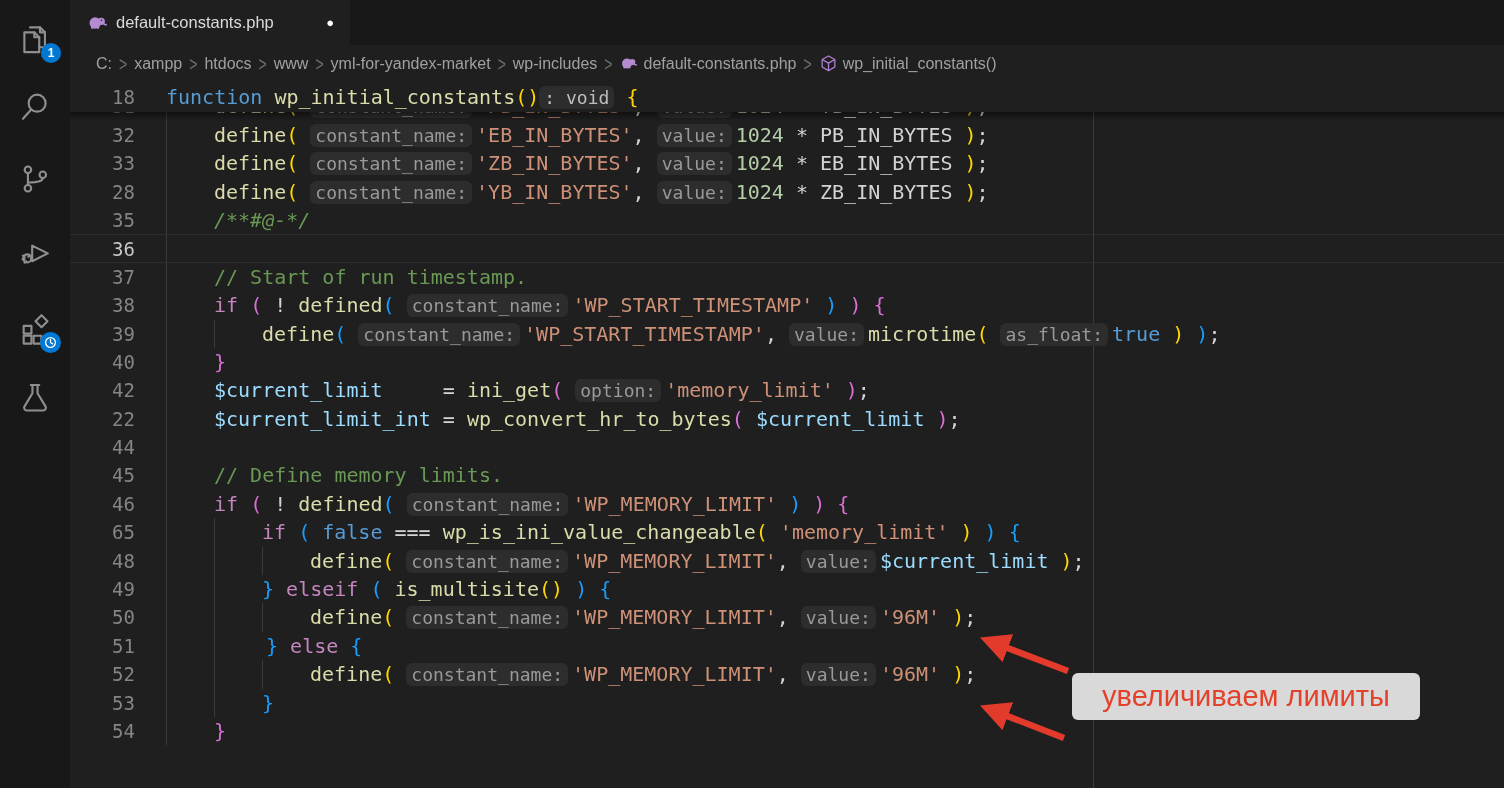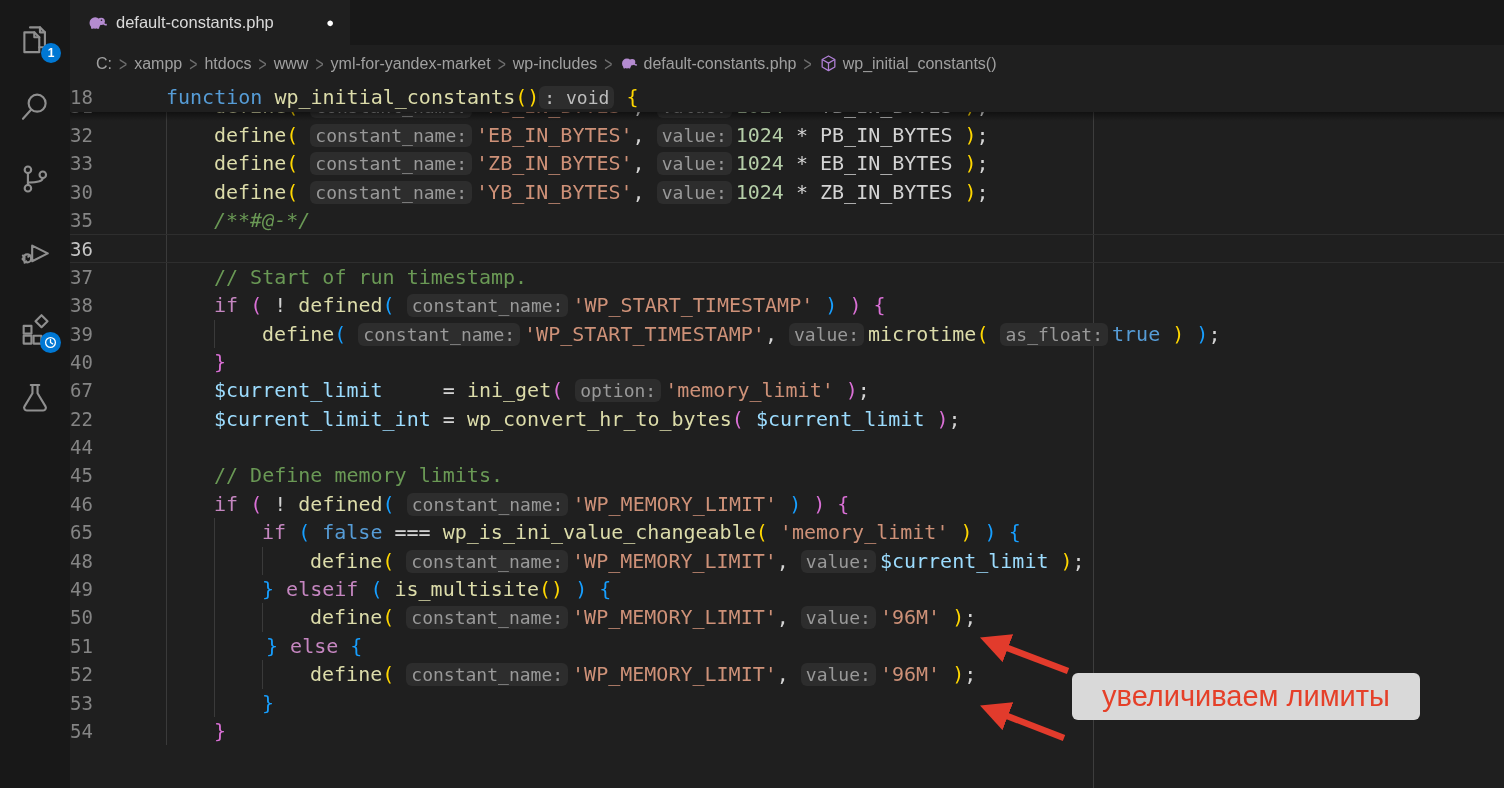--- a/index.html
+++ b/index.html
@@ -42,21 +42,21 @@
   #sticky .gutter{line-height:30px;}
   #sticky .codetext{line-height:30px;}
 
   
   #code-area{position:absolute;left:70px;top:112px;right:0;bottom:0;overflow:hidden;background:var(--bg-editor);}
   #ruler{position:absolute;left:1023px;top:0;bottom:0;width:1px;background:var(--ruler);}
   #lines{position:relative;margin-top:-19.6px;}
   .row{position:relative;display:flex;height:28.4px;line-height:28.4px;
     font-family:"DejaVu Sans Mono","Liberation Mono",monospace;font-size:20px;}
   .row.current{border-top:1px solid var(--cur-border);border-bottom:1px solid var(--cur-border);}
-  .gutter{flex:0 0 96px;text-align:left;padding-right:31px;color:var(--gut);font-size:19px;cursor:pointer;}
+  .gutter{flex:0 0 96px;text-align:right;padding-right:31px;color:var(--gut);font-size:19px;cursor:pointer;}
   .row.current .gutter{color:var(--gut-active);}
   .codetext{white-space:pre;cursor:text;}
   .guide{position:absolute;top:0;bottom:0;width:1px;background:var(--guide);}
 
   .tk-fn{color:var(--fn);} .tk-g{color:var(--g);} .tk-p{color:var(--p);} .tk-b{color:var(--b);}
   .tk-kw{color:var(--kw);} .tk-ctl{color:var(--ctl);} .tk-str{color:var(--str);}
   .tk-num{color:var(--num);} .tk-var{color:var(--var);} .tk-pl{color:var(--pl);}
   .tk-cm{color:var(--cm);} .tk-cmi{color:var(--cm);font-style:italic;}
   .tk-in,.tk-in2{background:var(--inlay-bg);color:var(--inlay-fg);font-size:18px;
     padding:1px 5px;border-radius:6px;margin-right:4px;}
@@ -202,21 +202,21 @@
           <span class="gutter">32</span>
           <span class="codetext" style="padding-left: 48px;"><span class="tk-fn">define</span><span class="tk-g">(</span><span class="tk-pl"> </span><span class="tk-in">constant_name:</span><span class="tk-str">'EB_IN_BYTES'</span><span class="tk-pl">,</span><span class="tk-pl"> </span><span class="tk-in">value:</span><span class="tk-num">1024</span><span class="tk-pl"> * </span><span class="tk-pl">PB_IN_BYTES</span><span class="tk-pl"> </span><span class="tk-g">)</span><span class="tk-pl">;</span></span>
         </div>
         <div class="row">
           <div class="guide" style="left: 96px;"></div>
           <span class="gutter">33</span>
           <span class="codetext" style="padding-left: 48px;"><span class="tk-fn">define</span><span class="tk-g">(</span><span class="tk-pl"> </span><span class="tk-in">constant_name:</span><span class="tk-str">'ZB_IN_BYTES'</span><span class="tk-pl">,</span><span class="tk-pl"> </span><span class="tk-in">value:</span><span class="tk-num">1024</span><span class="tk-pl"> * </span><span class="tk-pl">EB_IN_BYTES</span><span class="tk-pl"> </span><span class="tk-g">)</span><span class="tk-pl">;</span></span>
         </div>
         <div class="row">
           <div class="guide" style="left: 96px;"></div>
-          <span class="gutter">30</span>
+          <span class="gutter">28</span>
           <span class="codetext" style="padding-left: 48px;"><span class="tk-fn">define</span><span class="tk-g">(</span><span class="tk-pl"> </span><span class="tk-in">constant_name:</span><span class="tk-str">'YB_IN_BYTES'</span><span class="tk-pl">,</span><span class="tk-pl"> </span><span class="tk-in">value:</span><span class="tk-num">1024</span><span class="tk-pl"> * </span><span class="tk-pl">ZB_IN_BYTES</span><span class="tk-pl"> </span><span class="tk-g">)</span><span class="tk-pl">;</span></span>
         </div>
         <div class="row">
           <div class="guide" style="left: 96px;"></div>
           <span class="gutter">35</span>
           <span class="codetext" style="padding-left: 48px;"><span class="tk-cmi">/**#@-*/</span></span>
         </div>
         <div class="row current">
           <div class="guide" style="left: 96px;"></div>
           <span class="gutter">36</span>
@@ -238,21 +238,21 @@
           <span class="gutter">39</span>
           <span class="codetext" style="padding-left: 96px;"><span class="tk-fn">define</span><span class="tk-b">(</span><span class="tk-pl"> </span><span class="tk-in">constant_name:</span><span class="tk-str">'WP_START_TIMESTAMP'</span><span class="tk-pl">,</span><span class="tk-pl"> </span><span class="tk-in">value:</span><span class="tk-fn">microtime</span><span class="tk-g">(</span><span class="tk-pl"> </span><span class="tk-in">as_float:</span><span class="tk-kw">true</span><span class="tk-pl"> </span><span class="tk-g">)</span><span class="tk-pl"> </span><span class="tk-b">)</span><span class="tk-pl">;</span></span>
         </div>
         <div class="row">
           <div class="guide" style="left: 96px;"></div>
           <span class="gutter">40</span>
           <span class="codetext" style="padding-left: 48px;"><span class="tk-p">}</span></span>
         </div>
         <div class="row">
           <div class="guide" style="left: 96px;"></div>
-          <span class="gutter">67</span>
+          <span class="gutter">42</span>
           <span class="codetext" style="padding-left: 48px;"><span class="tk-var">$current_limit</span><span class="tk-pl">     </span><span class="tk-pl">= </span><span class="tk-fn">ini_get</span><span class="tk-p">(</span><span class="tk-pl"> </span><span class="tk-in">option:</span><span class="tk-str">'memory_limit'</span><span class="tk-pl"> </span><span class="tk-p">)</span><span class="tk-pl">;</span></span>
         </div>
         <div class="row">
           <div class="guide" style="left: 96px;"></div>
           <span class="gutter">22</span>
           <span class="codetext" style="padding-left: 48px;"><span class="tk-var">$current_limit_int</span><span class="tk-pl"> = </span><span class="tk-fn">wp_convert_hr_to_bytes</span><span class="tk-p">(</span><span class="tk-pl"> </span><span class="tk-var">$current_limit</span><span class="tk-pl"> </span><span class="tk-p">)</span><span class="tk-pl">;</span></span>
         </div>
         <div class="row">
           <div class="guide" style="left: 96px;"></div>
           <span class="gutter">44</span>

